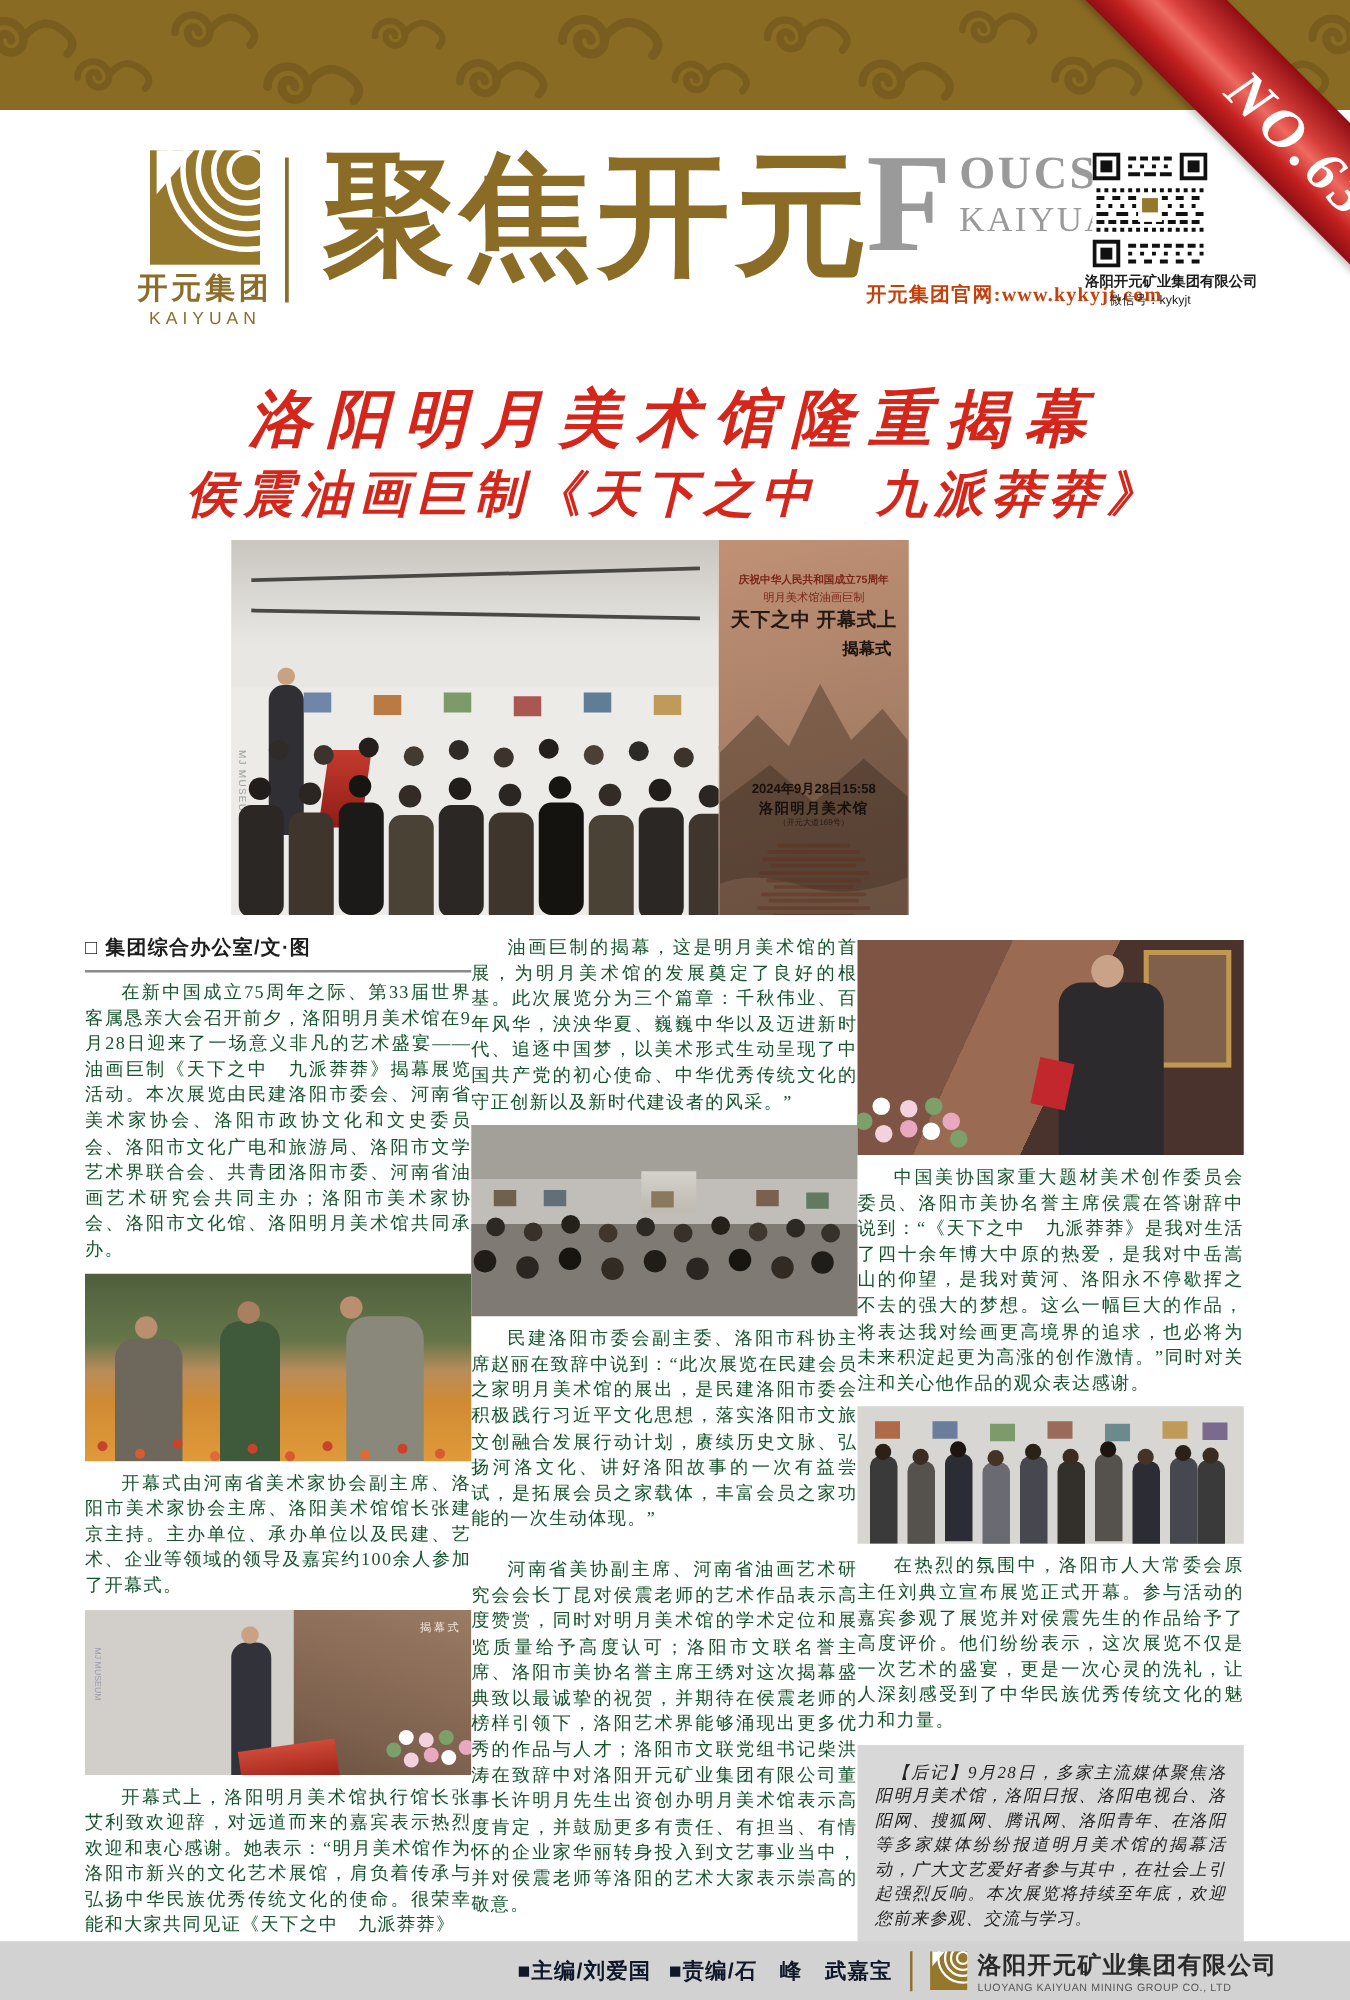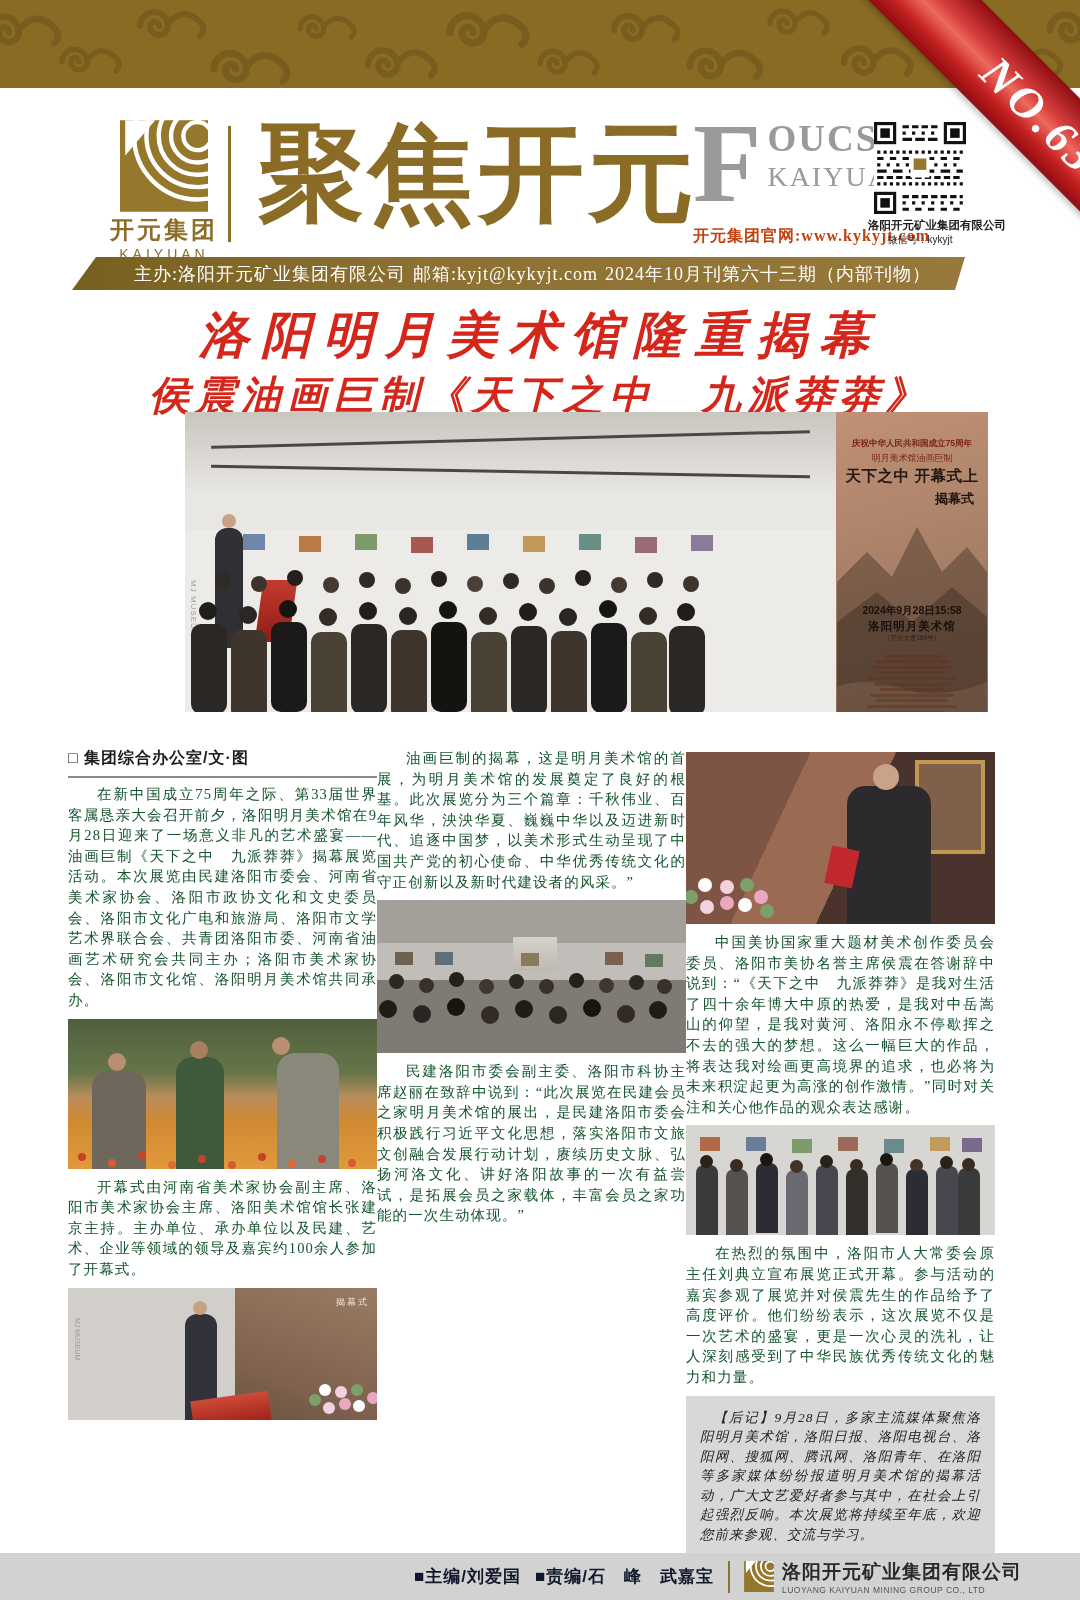--- a/index.html
+++ b/index.html
@@ -42,21 +42,21 @@
            background:linear-gradient(100deg,#77601f,#8d7133 40%,#96793b);
            clip-path:polygon(24px 0,100% 0,calc(100% - 10px) 100%,0 100%);
            color:#fff;display:flex;align-items:center;justify-content:space-between;
            padding:0 34px 0 62px;box-sizing:border-box;font-size:18px;letter-spacing:1px;}
   
   .hl{position:absolute;left:0;width:1080px;text-align:center;color:#d5261b;font-weight:bold;
       font-style:italic;white-space:nowrap;}
   .hl1{top:302px;font-size:50px;letter-spacing:12px;}
   .hl2{top:368px;font-size:40px;letter-spacing:6px;}
   
-  .mainphoto{position:absolute;top:412px;left:185px;width:803px;height:300px;display:flex;gap:0;}
+  .mainphoto{position:absolute;top:432px;left:185px;width:542px;height:300px;display:flex;gap:0;}
   .gallery{position:relative;flex:1;background:#ecebe8;overflow:hidden;}
   .ceil{position:absolute;top:0;left:0;right:0;height:118px;
         background:linear-gradient(#c9c6c0,#e9e7e3 70%);}
   .track{position:absolute;left:4%;right:4%;height:3px;background:#4a4844;}
   .t1{top:26px;transform:rotate(-1.5deg);} .t2{top:58px;transform:rotate(1deg);}
   .artrow{position:absolute;left:58px;top:122px;width:22px;height:16px;background:#6f86a8;
           box-shadow:56px 2px 0 #b97a44,112px 0 0 #7d9a6a,168px 3px 0 #a85850,224px 0 0 #5f7d96,
                      280px 2px 0 #c09a58,336px 0 0 #6a8d86,392px 3px 0 #9a6a78,448px 1px 0 #8a7b9c;}
   .heads1{position:absolute;left:30px;top:160px;width:16px;height:16px;border-radius:50%;background:#2f2b28;
           box-shadow:36px 4px 0 #3c342c,72px -2px 0 #241f1c,108px 5px 0 #433b31,144px 0 0 #2e2a26,
@@ -260,25 +260,20 @@
           <line x1="9" y1="27.5" x2="28" y2="27.5" stroke-dasharray="2 2"></line>
         </g>
         <rect x="11.5" y="10.5" width="6" height="7" fill="#fff"></rect>
         <rect x="12.5" y="11.5" width="4" height="3.6" fill="#96782c"></rect>
       </svg>
       <div class="qrcap1">洛阳开元矿业集团有限公司</div>
       <div class="qrcap2">微信号：kykyjt</div>
     </div>
   </div>
 
-  <div class="infobar">
-    <span>主办:洛阳开元矿业集团有限公司</span>
-    <span>邮箱:kyjt@kykyjt.com</span>
-    <span>2024年10月刊第六十三期（内部刊物）</span>
-  </div>
 
   <div class="hl hl2">侯震油画巨制《天下之中　九派莽莽》</div>
   <div class="hl hl1">洛阳明月美术馆隆重揭幕</div>
 
   <div class="mainphoto">
     <div class="gallery">
       <div class="ceil"></div>
       <div class="track t1"></div>
       <div class="track t2"></div>
       <div class="artrow"></div>
@@ -331,33 +326,35 @@
       </div>
       <p>开幕式由河南省美术家协会副主席、洛阳市美术家协会主席、洛阳美术馆馆长张建京主持。主办单位、承办单位以及民建、艺术、企业等领域的领导及嘉宾约100余人参加了开幕式。</p>
       <div class="ph ph-podium">
         <div class="panel"></div>
         <div class="ptag">揭幕式</div>
         <div class="mj2">MJ MUSEUM</div>
         <div class="fig"></div>
         <div class="pod"></div>
         <div class="flw"></div>
       </div>
+      <p>开幕式上，洛阳明月美术馆执行馆长张艾利致欢迎辞，对远道而来的嘉宾表示热烈欢迎和衷心感谢。她表示：“明月美术馆作为洛阳市新兴的文化艺术展馆，肩负着传承与弘扬中华民族优秀传统文化的使命。很荣幸能和大家共同见证《天下之中　九派莽莽》</p>
     </div>
 
     <div class="col">
       <p>油画巨制的揭幕，这是明月美术馆的首展，为明月美术馆的发展奠定了良好的根基。此次展览分为三个篇章：千秋伟业、百年风华，泱泱华夏、巍巍中华以及迈进新时代、追逐中国梦，以美术形式生动呈现了中国共产党的初心使命、中华优秀传统文化的守正创新以及新时代建设者的风采。”</p>
       <div class="ph ph-audience">
         <div class="scr"></div>
         <div class="arts"></div>
         <div class="h1"></div>
         <div class="h2"></div>
         <div class="dim"></div>
       </div>
       <p>民建洛阳市委会副主委、洛阳市科协主席赵丽在致辞中说到：“此次展览在民建会员之家明月美术馆的展出，是民建洛阳市委会积极践行习近平文化思想，落实洛阳市文旅文创融合发展行动计划，赓续历史文脉、弘扬河洛文化、讲好洛阳故事的一次有益尝试，是拓展会员之家载体，丰富会员之家功能的一次生动体现。”</p>
       <div class="gapline"></div>
+      <p>河南省美协副主席、河南省油画艺术研究会会长丁昆对侯震老师的艺术作品表示高度赞赏，同时对明月美术馆的学术定位和展览质量给予高度认可；洛阳市文联名誉主席、洛阳市美协名誉主席王绣对这次揭幕盛典致以最诚挚的祝贺，并期待在侯震老师的榜样引领下，洛阳艺术界能够涌现出更多优秀的作品与人才；洛阳市文联党组书记柴洪涛在致辞中对洛阳开元矿业集团有限公司董事长许明月先生出资创办明月美术馆表示高度肯定，并鼓励更多有责任、有担当、有情怀的企业家华丽转身投入到文艺事业当中，并对侯震老师等洛阳的艺术大家表示崇高的敬意。</p>
     </div>
 
     <div class="col">
       <div class="ph ph-reply">
         <div class="frame"></div>
         <div class="man"></div>
         <div class="folder"></div>
         <div class="flw2"></div>
       </div>
       <p>中国美协国家重大题材美术创作委员会委员、洛阳市美协名誉主席侯震在答谢辞中说到：“《天下之中　九派莽莽》是我对生活了四十余年博大中原的热爱，是我对中岳嵩山的仰望，是我对黄河、洛阳永不停歇挥之不去的强大的梦想。这么一幅巨大的作品，将表达我对绘画更高境界的追求，也必将为未来积淀起更为高涨的创作激情。”同时对关注和关心他作品的观众表达感谢。</p>

